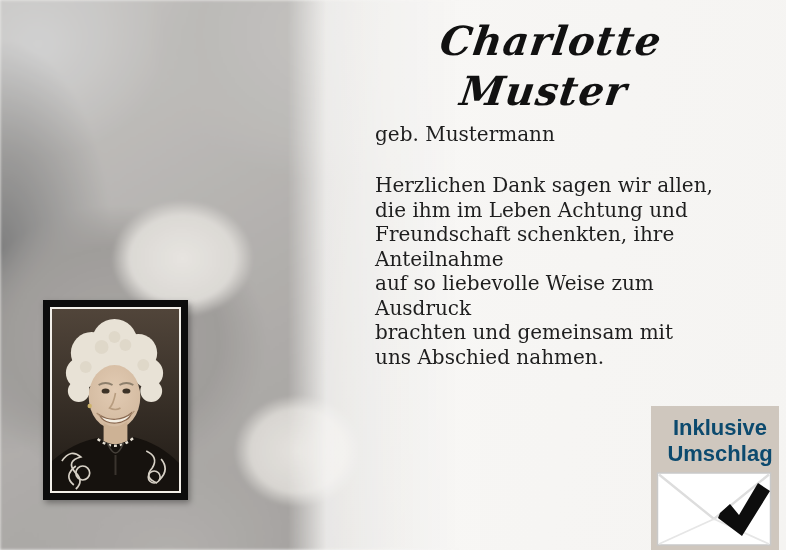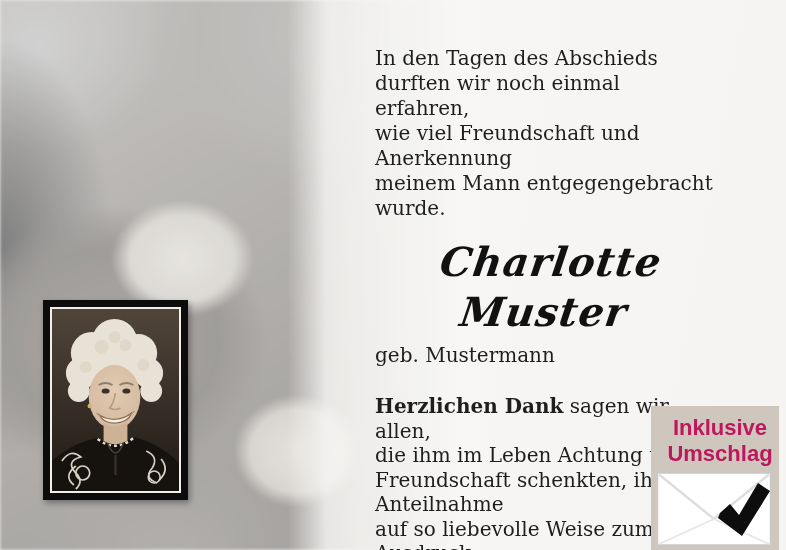--- a/index.html
+++ b/index.html
@@ -59,30 +59,30 @@
   .name{
     margin:16px 0 0 0;text-align:center;
     font-size:40px;line-height:50px;font-style:italic;font-weight:bold;
     transform:skewX(-8deg);letter-spacing:1px;color:#111;
   }
   .maiden{margin:6px 0 0 0;font-size:20px;line-height:24px;}
   .dates{margin:0;text-align:center;font-size:20px;line-height:24px;}
   .dates .death{margin-left:28px;}
   .thanks{margin:27px 0 0 0;font-size:20px;line-height:24.5px;}
   .thanks .rest{white-space:pre-line;}
-  .thanks b{font-weight:bold;}
+  .thanks b{font-weight:normal;}
 
   
   .badge{
     position:absolute;left:651px;top:406px;width:128px;height:144px;
     background:#cfc7be;box-sizing:border-box;padding-top:9px;
     font-family:"Liberation Sans","DejaVu Sans",sans-serif;
   }
   .badge-label{
-    text-align:center;font-weight:bold;font-size:22px;line-height:26px;color:#be185d;padding-left:10px;
+    text-align:center;font-weight:bold;font-size:22px;line-height:26px;color:#0c4a6e;padding-left:10px;
   }
   .badge-envelope{display:block;margin:3px auto 0 auto;}
 </style>
 </head>
 <body>
 
 <div class="card">
 
   <div class="bg-art"></div>
   <div class="bg-wash"></div>
@@ -151,24 +151,20 @@
           <circle cx="103" cy="168" r="6"></circle>
         </g>
 
         <path d="M56,134 Q64,154 72,134" stroke="#45403a" stroke-width="1.6" fill="none"></path>
         <path d="M64,146 L64,166" stroke="#3a342e" stroke-width="2" fill="none"></path>
       </svg>
     </div>
   </div>
 
   <div class="content">
-    <p class="intro">In den Tagen des Abschieds
-durften wir noch einmal erfahren,
-wie viel Freundschaft und Anerkennung
-meinem Mann entgegengebracht wurde.</p>
 
     <div class="name">Charlotte Muster</div>
     <div class="maiden">geb. Mustermann</div>
 
     <p class="thanks"><b>Herzlichen Dank</b><span class="rest"> sagen wir allen,
 die ihm im Leben Achtung und
 Freundschaft schenkten, ihre Anteilnahme
 auf so liebevolle Weise zum Ausdruck
 brachten und gemeinsam mit
 uns Abschied nahmen.</span></p>

